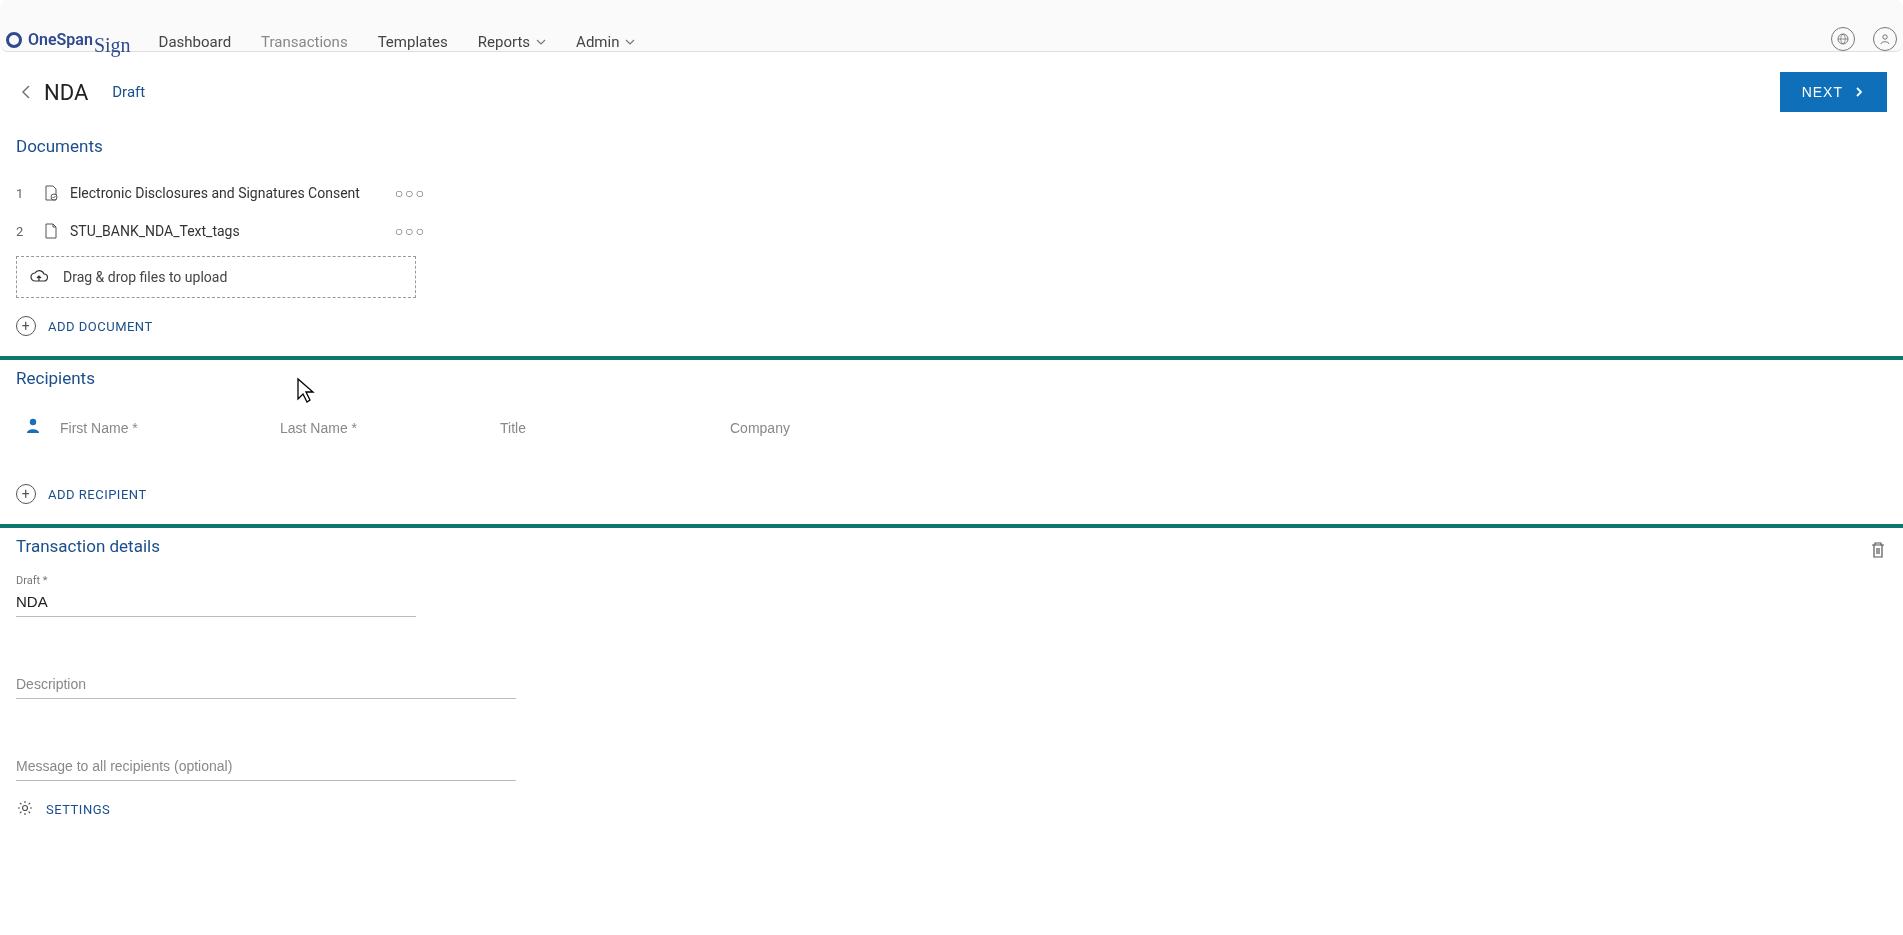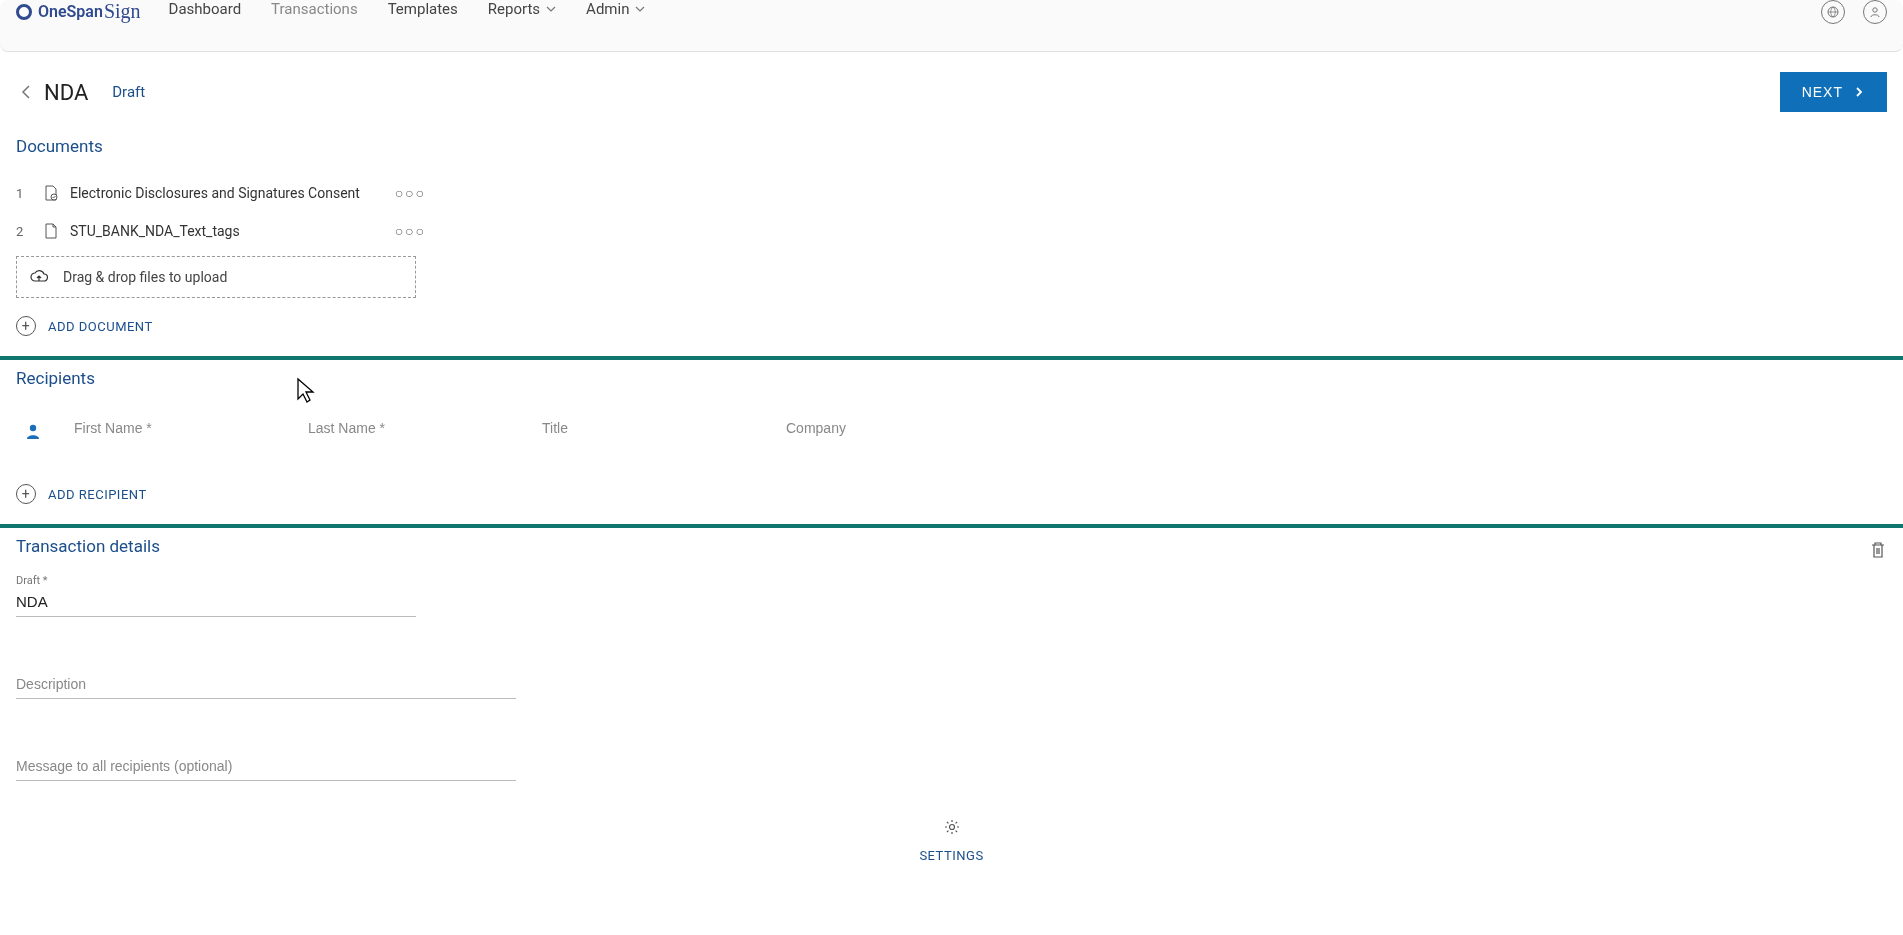--- a/index.html
+++ b/index.html
@@ -8,22 +8,22 @@
   background: #ffffff;
   color: #333;
   font-size: 14px;
   width: 1903px;
 }
 .topbar {
   height: 52px;
   background: #fafafa;
   border-bottom: 1px solid #e0e0e0;
   display: flex;
-  align-items: flex-start;
-  padding: 0 16px;
+  align-items: flex-end;
+  padding: 0 6px;
   border-radius: 8px;
 }
 .logo {
   display: flex;
   align-items: center;
   margin-right: 28px;
 }
 .logo-mark {
   width: 16px;
   height: 16px;
@@ -35,21 +35,21 @@
   font-size: 16px;
   color: #2f4a8f;
   font-weight: 600;
 }
 .logo-script {
   font-family: "Brush Script MT", cursive;
   font-size: 20px;
   color: #2f4a8f;
   margin-left: 1px;
   position: relative;
-  top: 0;
+  top: 6px;
 }
 .nav {
   display: flex;
   gap: 30px;
 }
 .nav-item {
   color: #444;
   font-size: 15px;
   cursor: pointer;
   display: flex;
@@ -151,22 +151,22 @@
   width: 20px; height: 20px;
   border: 1.5px solid #555;
   border-radius: 50%;
   display:flex;align-items:center;justify-content:center;
   color:#555;
   font-size: 14px;
   line-height: 1;
 }
 .recipients-row {
   display: flex;
-  align-items: flex-end;
-  gap: 14px;
+  align-items: flex-start;
+  gap: 0;
   padding: 10px 0 26px 8px;
 }
 .person-icon { color: #1b6fb8; margin-right: 18px; }
 .recip-input {
   border: none;
   font-size: 14px;
   color: #333;
   padding: 4px 0;
   outline: none;
 }
@@ -187,27 +187,26 @@
   padding: 6px 0;
   font-size: 15px;
   color: #222;
   outline: none;
   background: transparent;
 }
 .text-input.wide { width: 500px; margin-top: 16px; }
 .text-input::placeholder { color: #888; font-size: 14px; }
 .spacer { height: 36px; }
 .settings-link {
-  display:flex;align-items:center;gap:12px;
+  display:flex;align-items:flex-end;gap:12px;
   color:#1b4f8b;
   font-size:13px;
   letter-spacing:0.5px;
-  margin-top: 37px;
+  margin-top: 18px;
   cursor:pointer;
-  flex-direction:column;
 }
 .gear-icon { color:#555; }
 .cursor-pointer {
   position: absolute;
   left: 296px;
   top: 377px;
   pointer-events: none;
 }
 svg { display: block; }
 </style>

